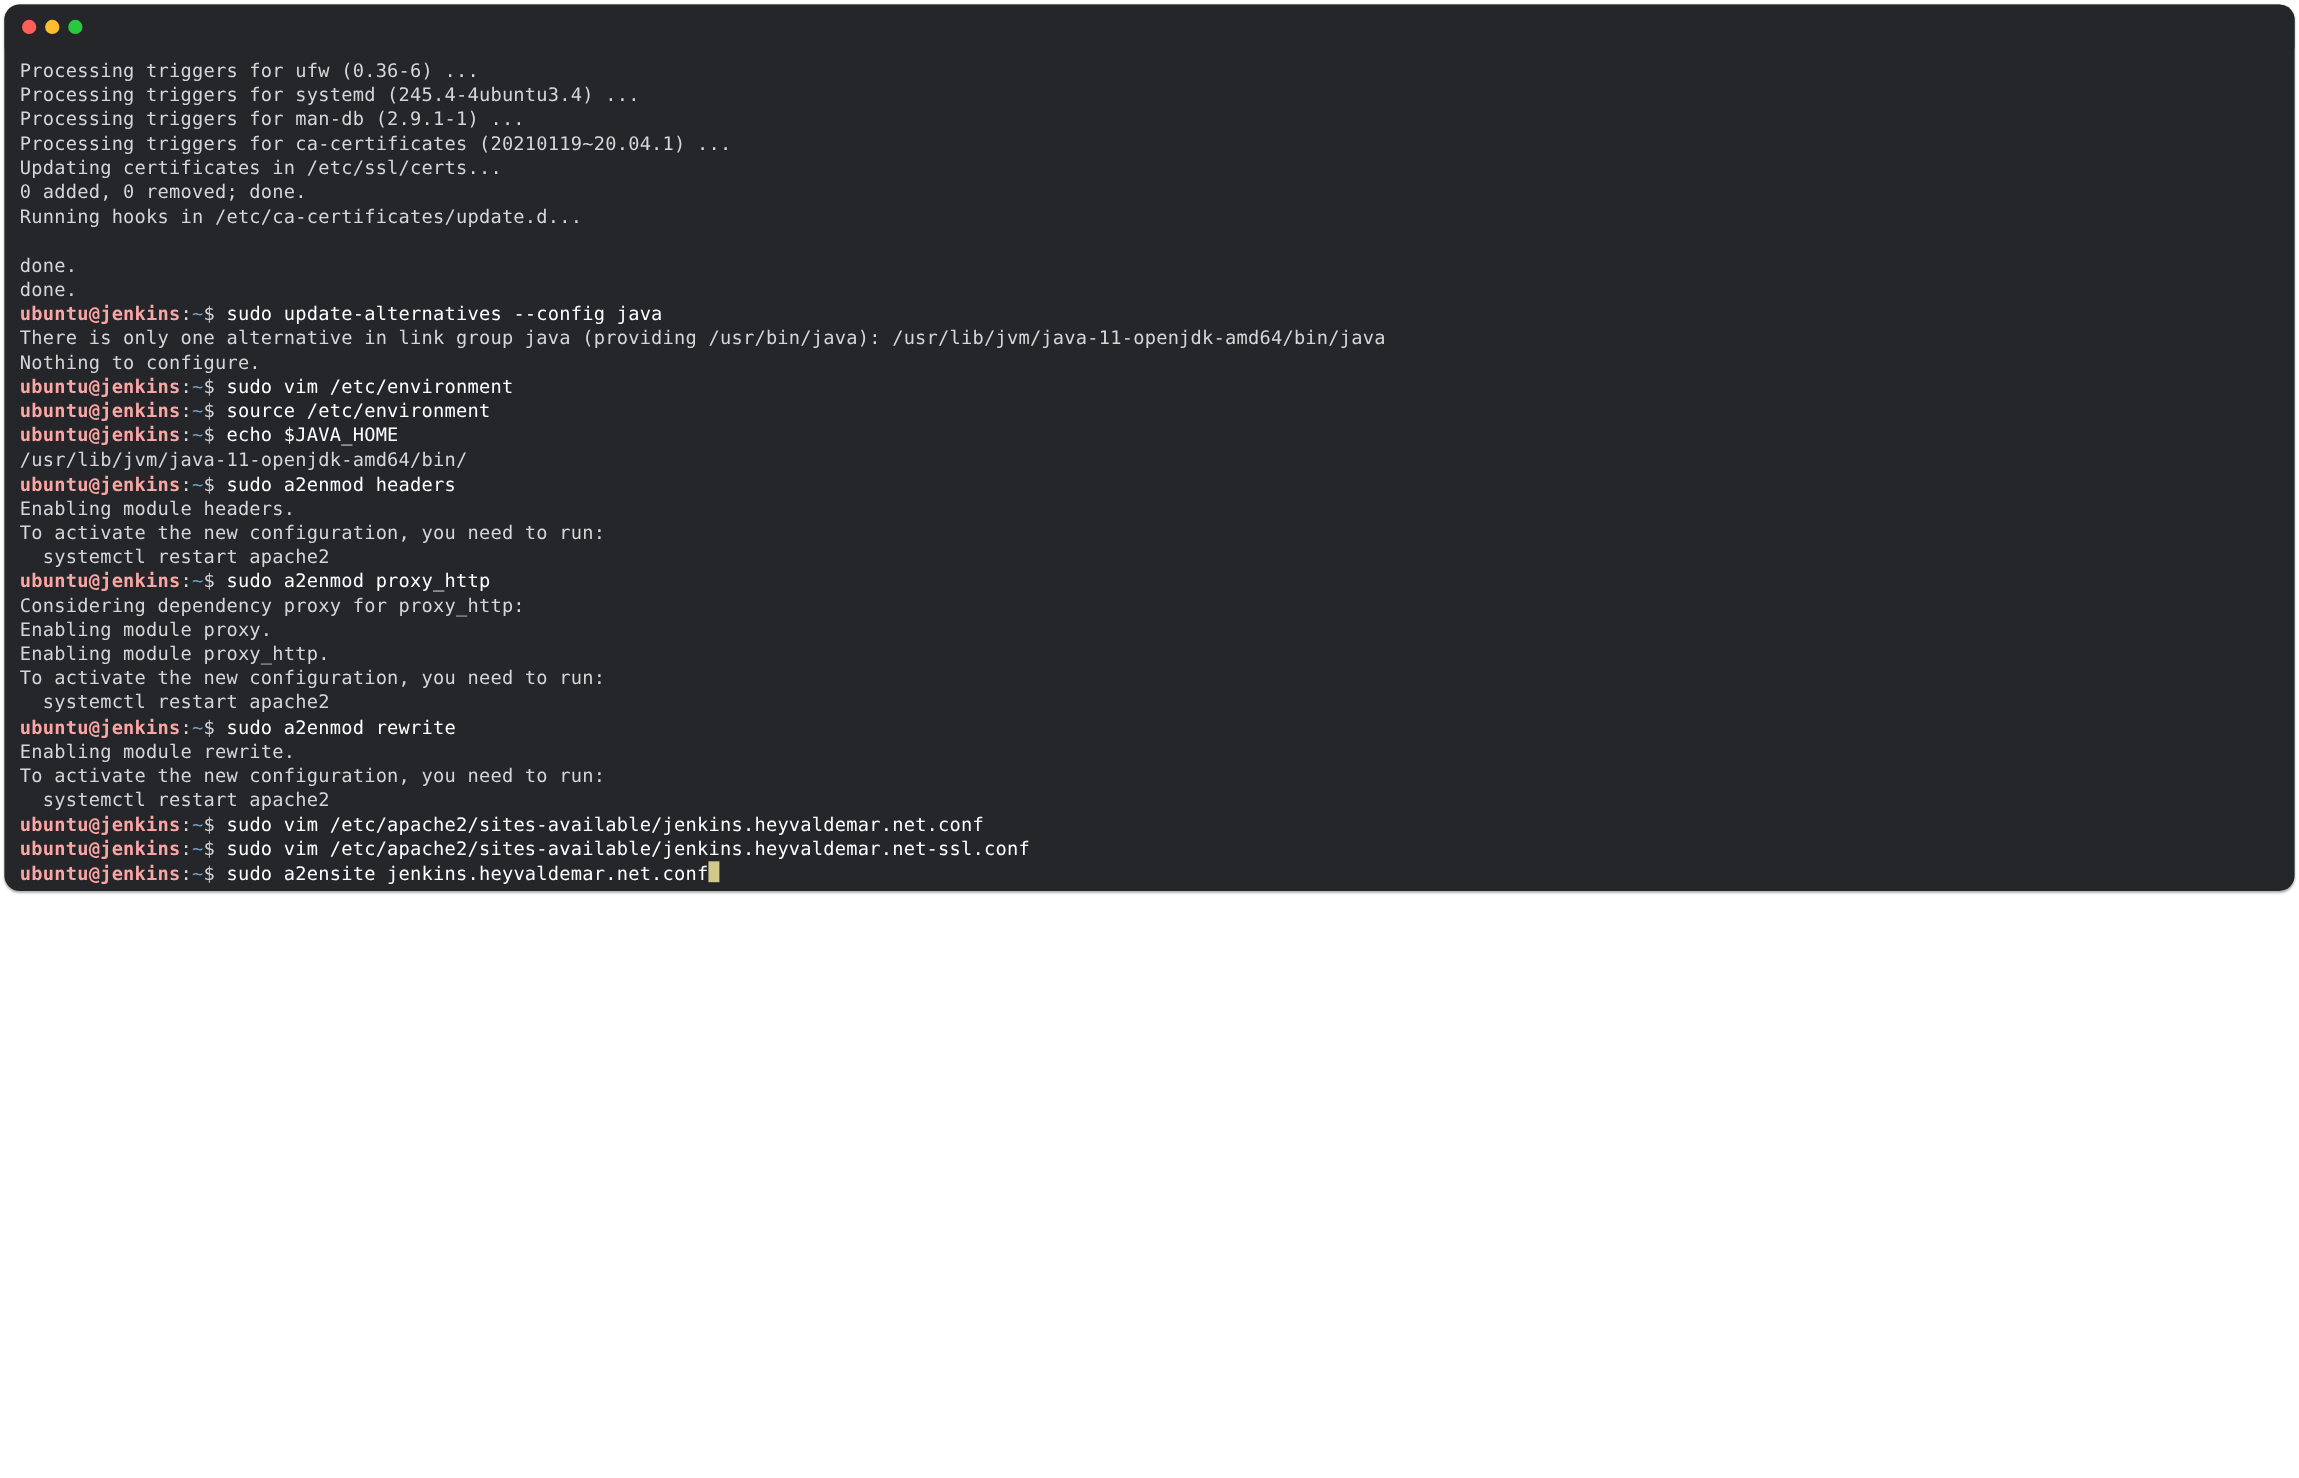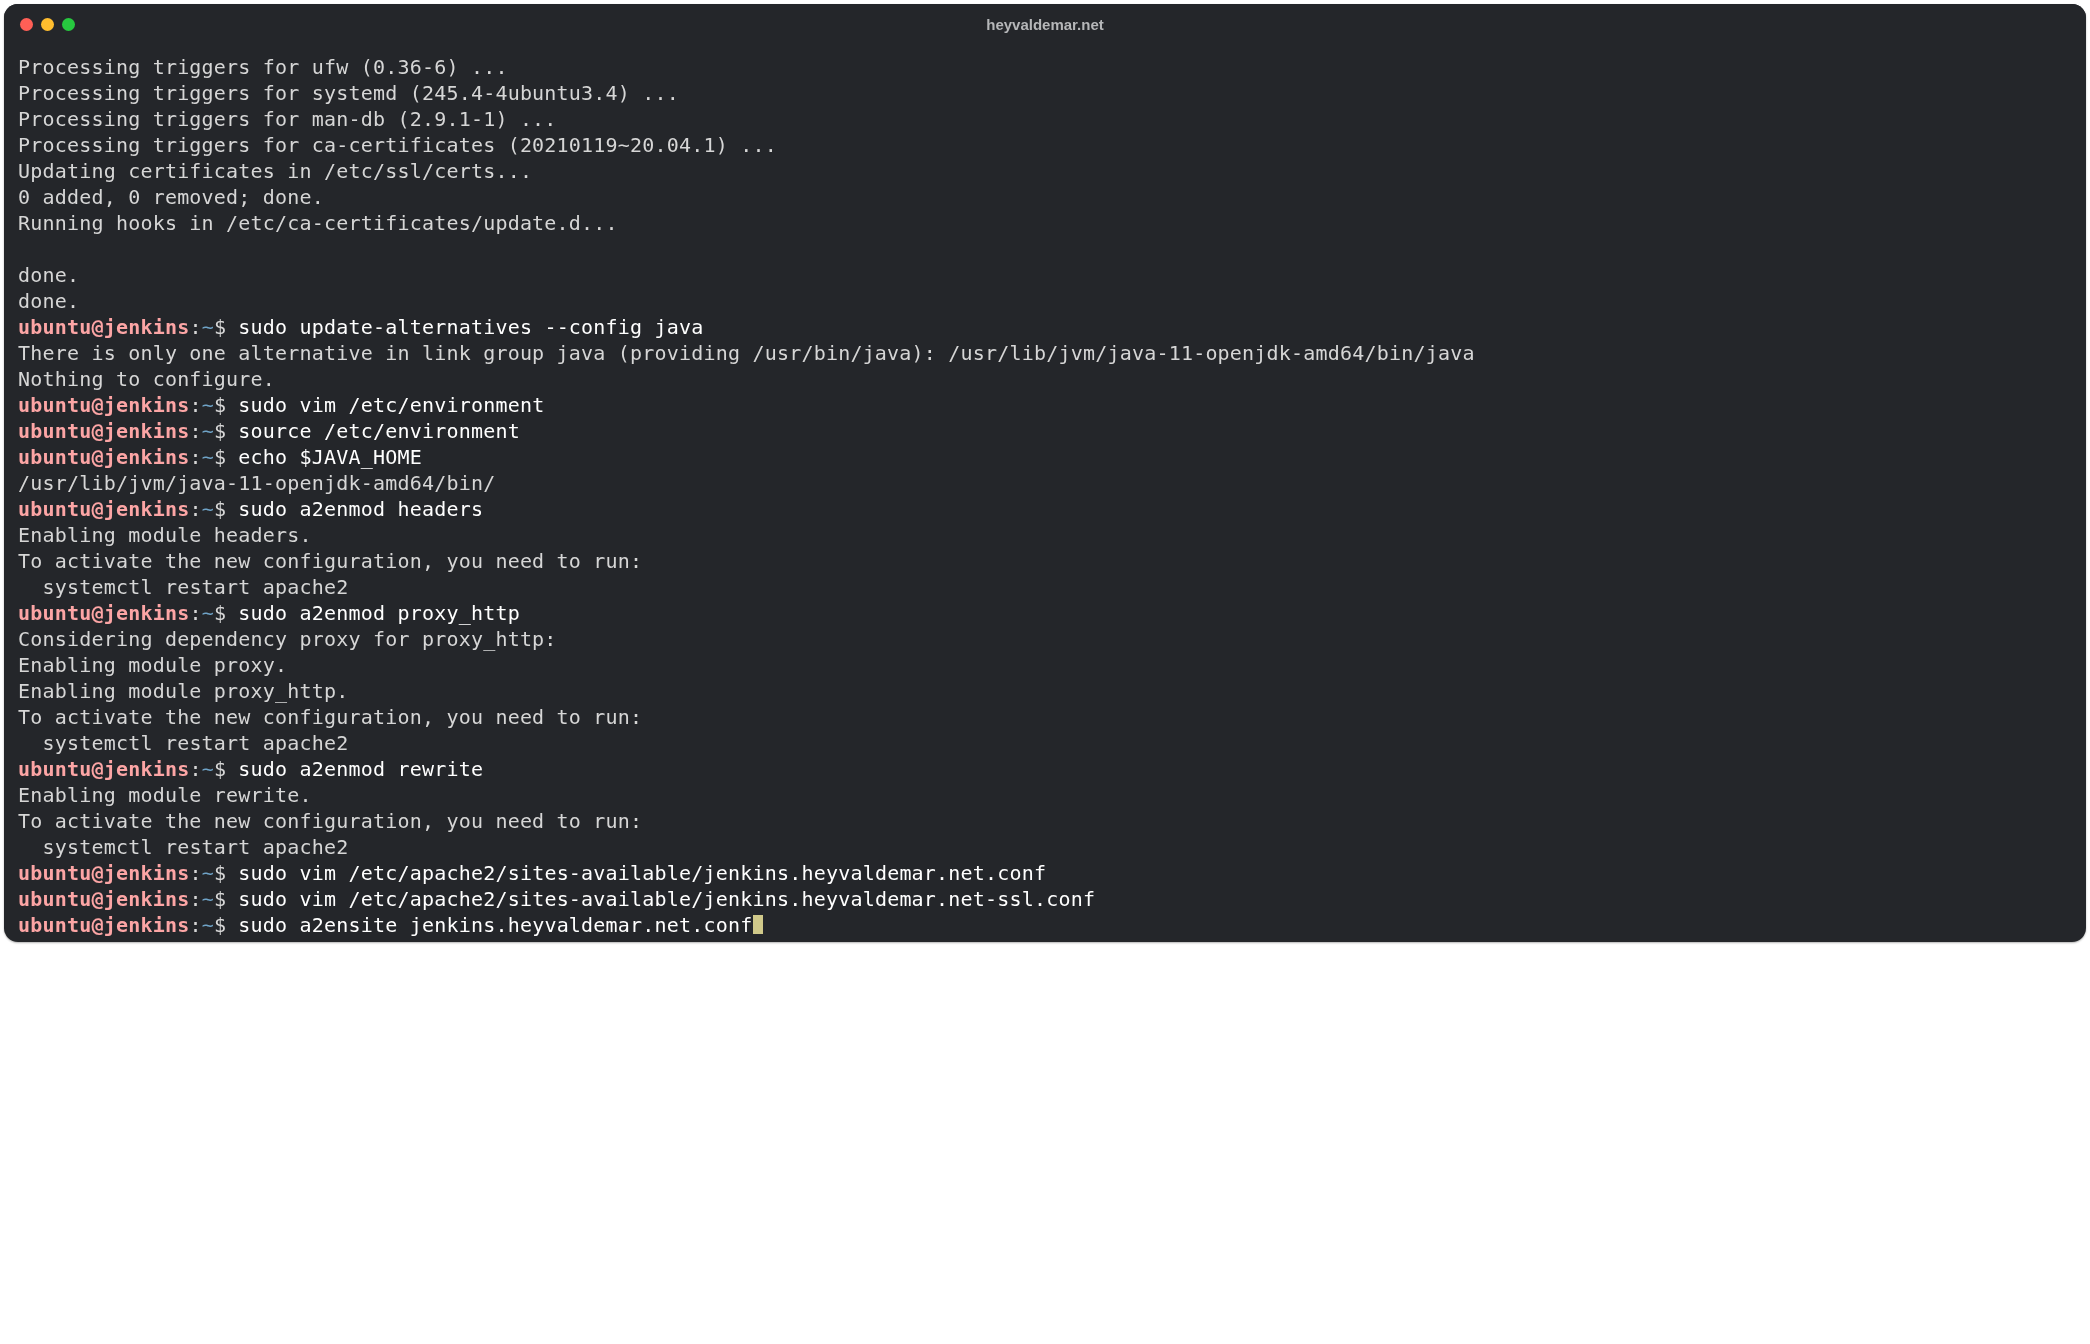--- a/index.html
+++ b/index.html
@@ -41,21 +41,21 @@
       left: 0; right: 0;
       text-align: center;
       color: #b6b7b9;
       font-weight: 600;
       font-size: 15px;
       font-family: -apple-system, BlinkMacSystemFont, "Segoe UI", sans-serif;
       pointer-events: none;
     }
     .terminal-body {
       padding: 10px 14px 4px 14px;
-      font-size: 20px;
+      font-size: 17px;
       line-height: 1.30;
       color: #d6d6d6;
       white-space: pre-wrap;
       word-break: break-all;
       letter-spacing: 0.2px;
     }
     .out   { color: #d6d6d6; }
     .user  { color: #fca5a5; font-weight: 700; }
     .sep   { color: #d6d6d6; }
     .tilde { color: #6fa3c7; }
@@ -73,16 +73,15 @@
 </head>
 <body>
 
 <div class="terminal-window">
   <div class="titlebar">
     <div class="traffic-lights">
       <div class="traffic-dot dot-close"></div>
       <div class="traffic-dot dot-min"></div>
       <div class="traffic-dot dot-max"></div>
     </div>
-    <div class="title">heyvaldemar.net</div>
   </div>
   <div class="terminal-body" id="terminal-body"><span class="line"><span class="out">Processing triggers for ufw (0.36-6) ...</span></span><span class="line"><span class="out">Processing triggers for systemd (245.4-4ubuntu3.4) ...</span></span><span class="line"><span class="out">Processing triggers for man-db (2.9.1-1) ...</span></span><span class="line"><span class="out">Processing triggers for ca-certificates (20210119~20.04.1) ...</span></span><span class="line"><span class="out">Updating certificates in /etc/ssl/certs...</span></span><span class="line"><span class="out">0 added, 0 removed; done.</span></span><span class="line"><span class="out">Running hooks in /etc/ca-certificates/update.d...</span></span><span class="line"><span class="out">&nbsp;</span></span><span class="line"><span class="out">done.</span></span><span class="line"><span class="out">done.</span></span><span class="line"><span class="user">ubuntu@jenkins</span><span class="sep">:</span><span class="tilde">~</span><span class="dollar">$</span><span class="cmd"> sudo update-alternatives --config java</span></span><span class="line"><span class="out">There is only one alternative in link group java (providing /usr/bin/java): /usr/lib/jvm/java-11-openjdk-amd64/bin/java</span></span><span class="line"><span class="out">Nothing to configure.</span></span><span class="line"><span class="user">ubuntu@jenkins</span><span class="sep">:</span><span class="tilde">~</span><span class="dollar">$</span><span class="cmd"> sudo vim /etc/environment</span></span><span class="line"><span class="user">ubuntu@jenkins</span><span class="sep">:</span><span class="tilde">~</span><span class="dollar">$</span><span class="cmd"> source /etc/environment</span></span><span class="line"><span class="user">ubuntu@jenkins</span><span class="sep">:</span><span class="tilde">~</span><span class="dollar">$</span><span class="cmd"> echo $JAVA_HOME</span></span><span class="line"><span class="out">/usr/lib/jvm/java-11-openjdk-amd64/bin/</span></span><span class="line"><span class="user">ubuntu@jenkins</span><span class="sep">:</span><span class="tilde">~</span><span class="dollar">$</span><span class="cmd"> sudo a2enmod headers</span></span><span class="line"><span class="out">Enabling module headers.</span></span><span class="line"><span class="out">To activate the new configuration, you need to run:</span></span><span class="line"><span class="out">  systemctl restart apache2</span></span><span class="line"><span class="user">ubuntu@jenkins</span><span class="sep">:</span><span class="tilde">~</span><span class="dollar">$</span><span class="cmd"> sudo a2enmod proxy_http</span></span><span class="line"><span class="out">Considering dependency proxy for proxy_http:</span></span><span class="line"><span class="out">Enabling module proxy.</span></span><span class="line"><span class="out">Enabling module proxy_http.</span></span><span class="line"><span class="out">To activate the new configuration, you need to run:</span></span><span class="line"><span class="out">  systemctl restart apache2</span></span><span class="line"><span class="user">ubuntu@jenkins</span><span class="sep">:</span><span class="tilde">~</span><span class="dollar">$</span><span class="cmd"> sudo a2enmod rewrite</span></span><span class="line"><span class="out">Enabling module rewrite.</span></span><span class="line"><span class="out">To activate the new configuration, you need to run:</span></span><span class="line"><span class="out">  systemctl restart apache2</span></span><span class="line"><span class="user">ubuntu@jenkins</span><span class="sep">:</span><span class="tilde">~</span><span class="dollar">$</span><span class="cmd"> sudo vim /etc/apache2/sites-available/jenkins.heyvaldemar.net.conf</span></span><span class="line"><span class="user">ubuntu@jenkins</span><span class="sep">:</span><span class="tilde">~</span><span class="dollar">$</span><span class="cmd"> sudo vim /etc/apache2/sites-available/jenkins.heyvaldemar.net-ssl.conf</span></span><span class="line"><span class="user">ubuntu@jenkins</span><span class="sep">:</span><span class="tilde">~</span><span class="dollar">$</span><span class="cmd"> sudo a2ensite jenkins.heyvaldemar.net.conf</span><span class="cursor"></span></span></div>
 </div>
 
 </body></html>

